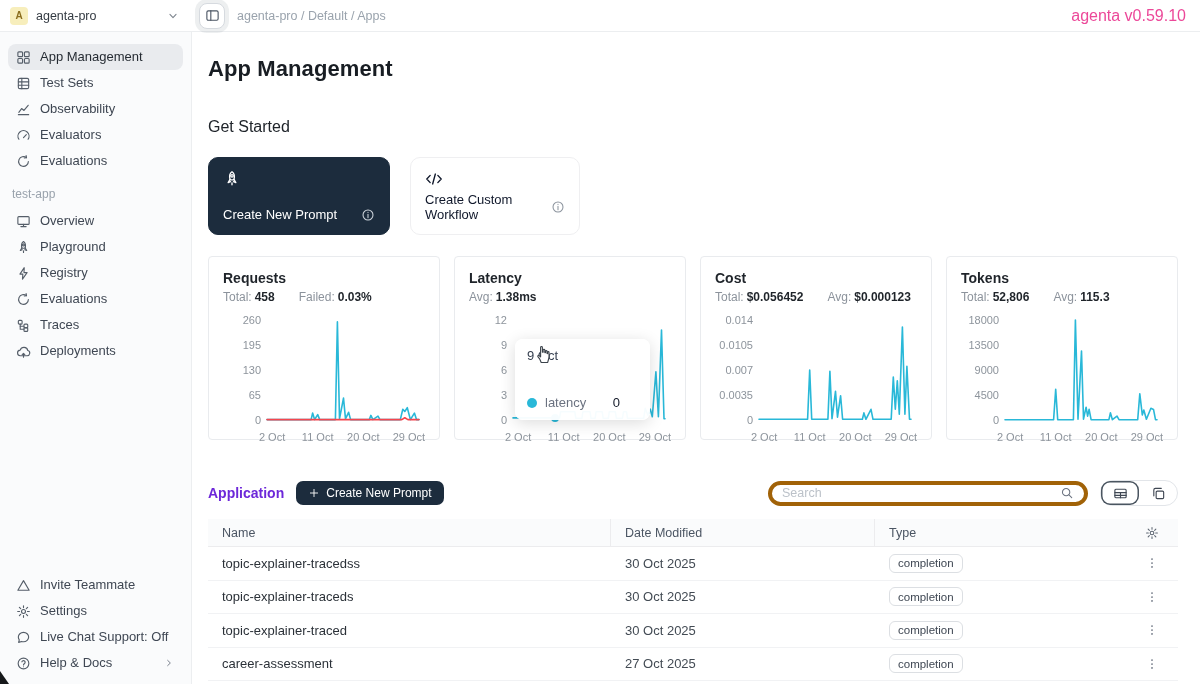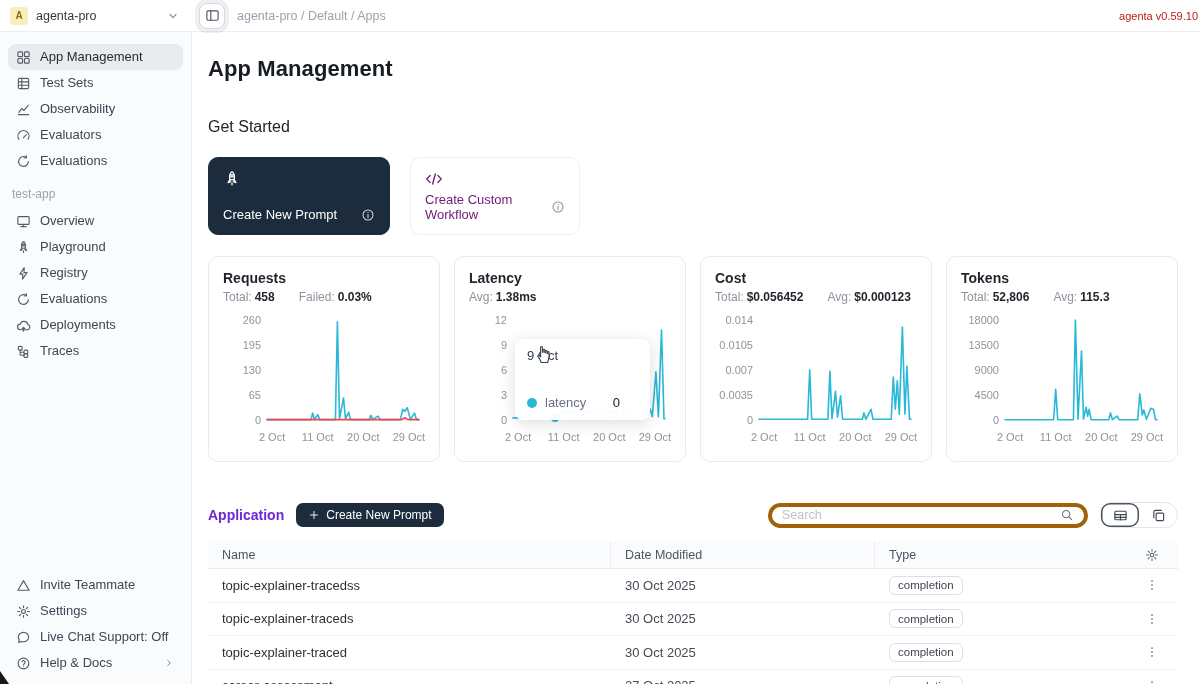--- a/index.html
+++ b/index.html
@@ -8,52 +8,52 @@
 
   
   .topbar { display:flex; align-items:center; height:32px; border-bottom:1px solid #eceef0; background:#fff; position:relative; z-index:5; }
   .tb-left { width:192px; flex:none; display:flex; align-items:center; gap:8px; padding:0 12px 0 10px; }
   .avatar { width:18px; height:18px; border-radius:4px; background:#f7eebc; color:#8a6d1d; font-size:10px; font-weight:700; display:grid; place-items:center; }
   .ws-name { font-size:12.5px; font-weight:500; color:#333a42; }
   .tb-chevron { margin-left:auto; width:14px; height:14px; color:#7c848d; }
   .tb-toggle { width:26px; height:26px; margin-left:7px; border:1px solid #d6dadf; border-radius:8px; background:#fff; display:grid; place-items:center; color:#4b5563; cursor:pointer; box-shadow:0 0 0 4px rgba(145,153,163,.16); }
   .tb-toggle .icon { width:15px; height:15px; }
   .breadcrumb { margin-left:12px; font-size:12.5px; color:#9aa3ad; }
-  .tb-version { margin-left:auto; padding-right:2px; font-size:11px; color:#b91c1c; }
+  .tb-version { margin-left:auto; padding-right:14px; font-size:16px; color:#ec4899; }
 
   
   .body { display:flex; height:652px; }
   .sidebar { width:192px; flex:none; border-right:1px solid #eceef0; background:#fafbfc; padding:12px 8px 8px; display:flex; flex-direction:column; }
   .side-item { display:flex; align-items:center; gap:9px; padding:5px 8px; border-radius:8px; font-size:13px; color:#3f4753; cursor:pointer; line-height:16px; }
   .side-item.active { background:#e9ebee; font-weight:500; color:#262c33; }
   .side-item .icon { width:15px; height:15px; color:#555e69; flex:none; }
   .side-item .rchev { margin-left:auto; width:12px; height:12px; color:#6b7380; }
   .side-section { font-size:12px; color:#99a2ac; padding:13px 4px 7px; }
   .side-spacer { flex:1; }
   .icon svg { width:100%; height:100%; display:block; }
 
   .main { flex:1; padding:0 22px 0 16px; overflow:hidden; background:#fff; }
   .page-title { font-size:22px; font-weight:700; color:#181d23; margin-top:24px; letter-spacing:.1px; }
   .section-h { font-size:16px; font-weight:400; color:#20252b; margin-top:36px; }
 
   
   .gs-row { display:flex; gap:20px; margin-top:21px; }
-  .gs-card { height:78px; border-radius:10px; padding:12px 14px; display:flex; flex-direction:column; justify-content:space-between; background:#fff; border:1px solid #efeff1; cursor:pointer; color:#701a75; }
+  .gs-card { height:78px; border-radius:10px; padding:12px 14px; display:flex; flex-direction:column; justify-content:space-between; background:#fff; border:1px solid #efeff1; cursor:pointer; color:#0f172a; }
   .gs-card:nth-child(1){ width:182px; }
   .gs-card:nth-child(2){ width:170px; }
   .gs-card:nth-child(3){ width:178px; }
   .gs-card.dark { background:#1c2c3d; border-color:#1c2c3d; color:#fff; }
   .gs-top-icon { width:18px; height:18px; }
   .gs-bottom { display:flex; align-items:center; justify-content:space-between; font-size:13px; font-weight:500; gap:6px; }
   .gs-info { width:14px; height:14px; color:#8c949e; flex:none; }
   .gs-card.dark .gs-info { color:#cfd6dd; }
 
   
   .stats-row { display:flex; gap:14px; margin-top:21px; }
-  .stat-card { width:232px; height:206px; border:1px solid #e9ebee; border-radius:10px; padding:13px 14px; background:#fff; }
+  .stat-card { width:232px; height:184px; border:1px solid #e9ebee; border-radius:4px; padding:13px 14px; background:#fff; }
   .stat-title { font-size:14px; font-weight:700; color:#1f242a; }
   .stat-stats { margin-top:4px; font-size:12px; color:#8c939c; display:flex; gap:24px; }
   .stat-stats b { color:#1f242a; margin-left:3px; font-weight:700; }
   svg.chart { display:block; margin-top:4px; }
   svg.chart text { font-family:"Liberation Sans","DejaVu Sans",sans-serif; font-size:11px; fill:#8d949c; }
 
   
   .chart-tooltip { position:absolute; left:515px; top:339px; width:135px; height:81px; background:rgba(255,255,255,.96); border-radius:8px; box-shadow:0 3px 16px rgba(0,0,0,.14); z-index:8; padding:9px 12px; }
   .tt-date { font-size:13px; font-weight:500; color:#374151; }
   .tt-row { position:absolute; left:12px; right:10px; bottom:10px; display:flex; align-items:center; gap:8px; font-size:13px; }
@@ -214,37 +214,37 @@
               <svg viewBox="0 0 16 16" fill="none" stroke="currentColor" stroke-width="1.2" stroke-linecap="round" stroke-linejoin="round">
                 <path d="M13.2 8a5.2 5.2 0 1 1-2.1-4.2"></path>
                 <polyline points="10.8,1.6 11.2,4 8.8,4.3"></polyline>
               </svg>
             </span>
             <span>Evaluations</span>
           </div>
           <div class="side-item">
             <span class="icon">
               <svg viewBox="0 0 16 16" fill="none" stroke="currentColor" stroke-width="1.2" stroke-linecap="round" stroke-linejoin="round">
-                <path d="M4.8 12.5a3 3 0 0 1-.3-6A4.2 4.2 0 0 1 12.6 7a2.8 2.8 0 0 1-.9 5.5z"></path>
-                <path d="M8 14V10M6.6 11.4 8 10l1.4 1.4"></path>
-              </svg>
-            </span>
-            <span>Deployments</span>
-          </div>
-          <div class="side-item">
-            <span class="icon">
-              <svg viewBox="0 0 16 16" fill="none" stroke="currentColor" stroke-width="1.2" stroke-linecap="round" stroke-linejoin="round">
                 <rect x="2.5" y="2.5" width="4" height="4" rx="1"></rect>
                 <path d="M4.5 6.5V12h4"></path>
                 <path d="M4.5 8.8h4"></path>
                 <rect x="8.5" y="6.8" width="4" height="4" rx="1" transform="translate(0 -0.3)"></rect>
                 <rect x="8.5" y="10.2" width="4" height="4" rx="1"></rect>
               </svg>
             </span>
             <span>Traces</span>
+          </div>
+          <div class="side-item">
+            <span class="icon">
+              <svg viewBox="0 0 16 16" fill="none" stroke="currentColor" stroke-width="1.2" stroke-linecap="round" stroke-linejoin="round">
+                <path d="M4.8 12.5a3 3 0 0 1-.3-6A4.2 4.2 0 0 1 12.6 7a2.8 2.8 0 0 1-.9 5.5z"></path>
+                <path d="M8 14V10M6.6 11.4 8 10l1.4 1.4"></path>
+              </svg>
+            </span>
+            <span>Deployments</span>
           </div>
         </div>
       <div class="side-spacer"></div>
       <div id="side-bottom">
           <div class="side-item">
             <span class="icon">
               <svg viewBox="0 0 16 16" fill="none" stroke="currentColor" stroke-width="1.2" stroke-linecap="round" stroke-linejoin="round">
                 <path d="M8 2.8 14 13H2z"></path>
               </svg>
             </span>

